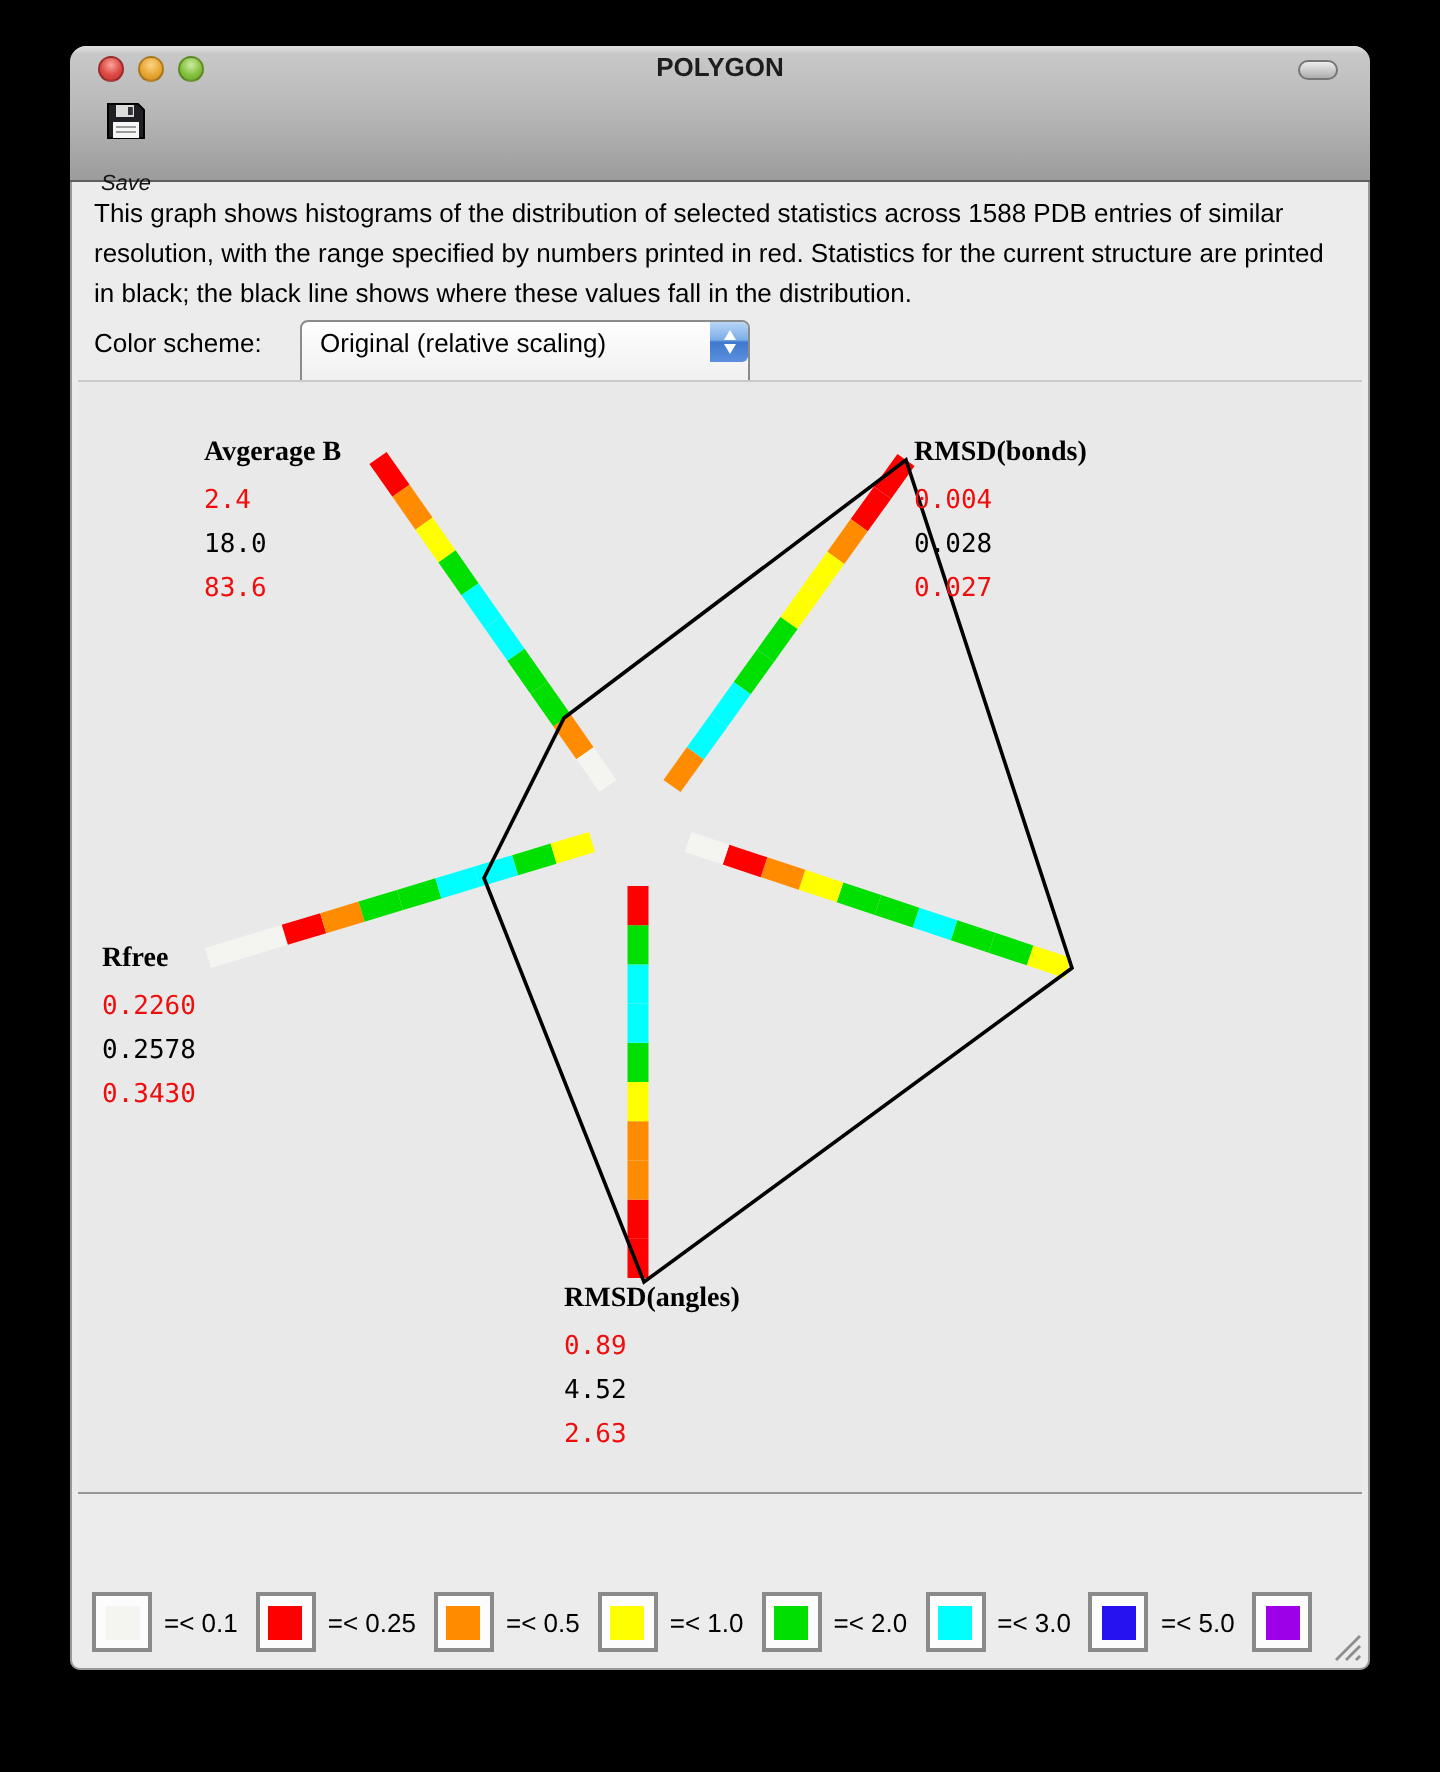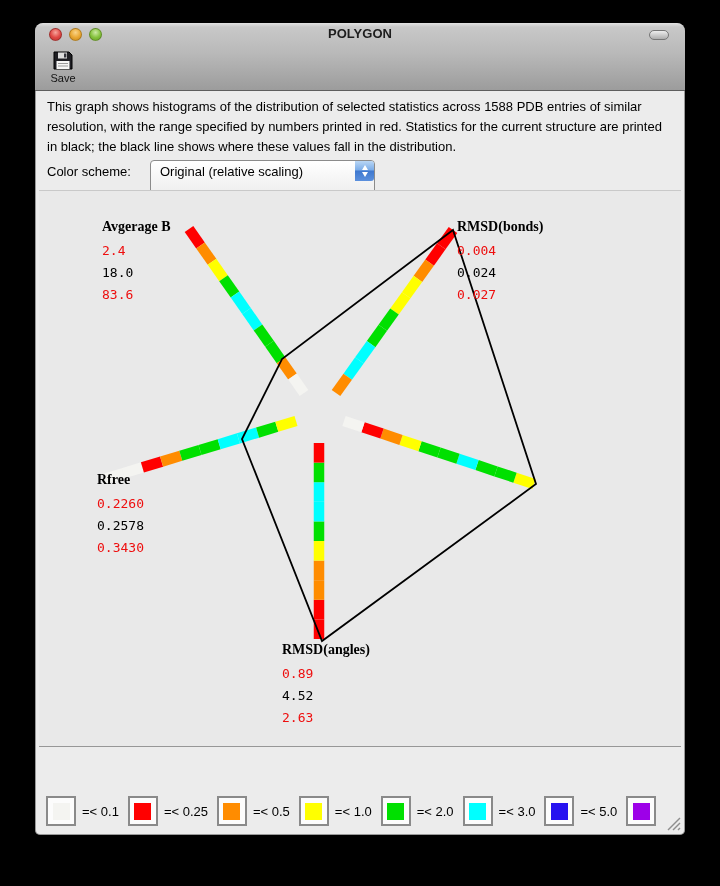--- a/index.html
+++ b/index.html
@@ -19,21 +19,21 @@
   .tl-min{left:34px;background:radial-gradient(circle at 50% 32%,#fad487,#e9a733 55%,#c4871f);
           border:1px solid rgba(130,90,15,.55);box-sizing:border-box;}
   .tl-zoom{left:54px;background:radial-gradient(circle at 50% 32%,#cdeaa4,#84c23c 55%,#679f27);
            border:1px solid rgba(70,100,20,.55);box-sizing:border-box;}
   .title{position:absolute;left:0;right:0;top:3px;text-align:center;
          font-size:13px;font-weight:700;color:#1d1d1d;}
   .oval-btn{position:absolute;right:16px;top:7px;width:20px;height:10px;border-radius:6px;
             background:linear-gradient(#ededed,#adadad);border:1px solid #767676;box-sizing:border-box;}
   .save-btn{position:absolute;left:10px;top:26px;width:36px;text-align:center;cursor:default;}
   .save-btn svg{display:block;margin:0 auto;}
-  .save-label{font-size:11px;color:#141414;margin-top:1px;}
+  .save-label{font-size:11px;color:#141414;margin-top:15px;font-style:italic;}
   
   .intro{position:absolute;left:12px;top:74px;width:628px;font-size:13px;line-height:20px;color:#000;}
   .scheme-row{position:absolute;left:12px;top:137px;height:22px;}
   .scheme-label{position:absolute;left:0;top:4px;font-size:13px;color:#000;white-space:nowrap;}
   .popup{position:absolute;left:103px;top:0;width:225px;height:36px;border:1px solid #8b8b8b;
          border-radius:4px;background:linear-gradient(#ffffff,#ededed);box-sizing:border-box;}
   .popup-text{position:absolute;left:9px;top:3px;font-size:13px;color:#000;white-space:nowrap;}
   .popup-step{position:absolute;right:0;top:0;width:19px;height:20px;border-radius:0 3px 3px 0;
               background:linear-gradient(#b9d6f5 0%,#7cadE8 45%,#3f78cf 50%,#5b90dd 100%);
               display:flex;flex-direction:column;align-items:center;justify-content:center;gap:2px;}
@@ -157,30 +157,30 @@
         </svg>
     <div class="axis-block" style="left: 63px; top: 28px;">
           <div class="axis-label">Avgerage B</div>
           <div class="axis-val red">2.4</div>
           <div class="axis-val">18.0</div>
           <div class="axis-val red">83.6</div>
         </div>
         <div class="axis-block" style="left: 418px; top: 28px;">
           <div class="axis-label">RMSD(bonds)</div>
           <div class="axis-val red">0.004</div>
-          <div class="axis-val">0.024</div>
+          <div class="axis-val">0.028</div>
           <div class="axis-val red">0.027</div>
         </div>
         <div class="axis-block" style="left: 243px; top: 451px;">
           <div class="axis-label">RMSD(angles)</div>
           <div class="axis-val red">0.89</div>
           <div class="axis-val">4.52</div>
           <div class="axis-val red">2.63</div>
         </div>
-        <div class="axis-block" style="left: 12px; top: 281px; margin-left: 46px;">
+        <div class="axis-block" style="left: 12px; top: 281px;">
           <div class="axis-label">Rfree</div>
           <div class="axis-val red">0.2260</div>
           <div class="axis-val">0.2578</div>
           <div class="axis-val red">0.3430</div>
         </div>
       </div>
 
     <div class="legend-row" id="legend-row">
         <div class="legend-item">
           <div class="legend-swatch">

